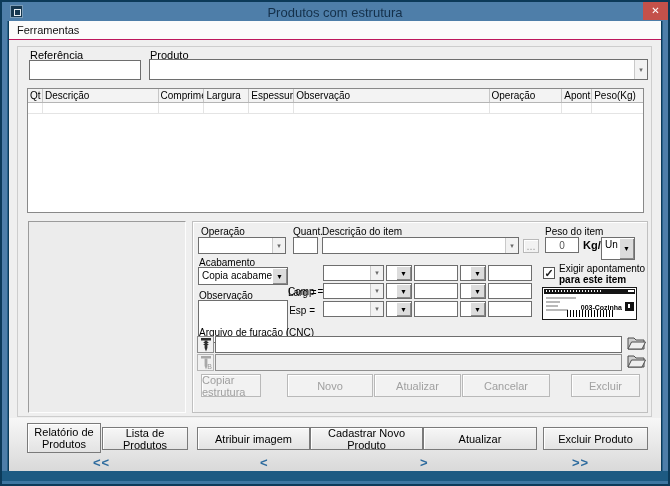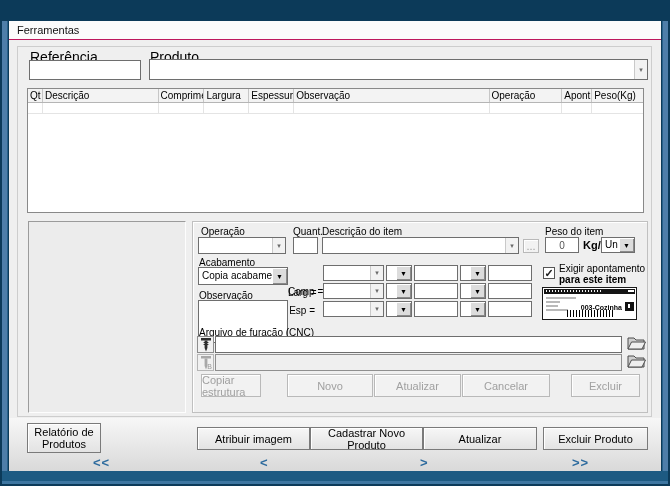--- a/index.html
+++ b/index.html
@@ -16,21 +16,21 @@
   .edge-r { position: absolute; left: 662px; top: 21px; width: 6px; height: 452px; background: #4e7ea9; border-left: 1px solid #27618a; }
   .edge-b { position: absolute; left: 2px; top: 471px; width: 666px; height: 10px; background: #1d5a82; }
   .edge-b2 { position: absolute; left: 2px; top: 481px; width: 666px; height: 3px; background: #3e76a1; }
   .content-bg { position: absolute; left: 9px; top: 21px; width: 652px; height: 450px; background: #efefef; }
 
   .menubar { position: absolute; left: 9px; top: 21px; width: 652px; height: 19px; background: #fbfbfb; border-bottom: 1px solid #be185d; font-size: 11px; line-height: 19px; color: #111; }
   .menu-item { display: inline-block; padding: 0 8px; }
 
   .main-panel { position: absolute; left: 17px; top: 46px; width: 635px; height: 371px; background: #efefef; border: 1px solid #cdcdcd; }
 
-  .lbl { position: absolute; font-size: 14px; color: #000; white-space: nowrap; }
+  .lbl { position: absolute; font-size: 11px; color: #000; white-space: nowrap; }
   .lbl-s { position: absolute; font-size: 10px; color: #000; white-space: nowrap; }
 
   .sunken { background: #fff; border: 1px solid #6e6e6e; }
   .sunken-dis { background: #efefef; border: 1px solid #8f8f8f; }
   input.tbox, textarea.tbox { position: absolute; font-family: "Liberation Sans", sans-serif; font-size: 11px; padding: 1px 3px; outline: none; }
   textarea.tbox { resize: none; }
 
   .combo { position: absolute; display: flex; background: #fff; border: 1px solid #6e6e6e; }
   .combo .cfield { flex: 1; font-size: 10px; line-height: 14px; padding: 0 3px; overflow: hidden; white-space: nowrap; }
   .arrow-flat { width: 13px; background: #f2f2f2; border-left: 1px solid #c9c9c9; color: #6a6a6a; font-size: 7px; display: flex; align-items: center; justify-content: center; }
@@ -67,20 +67,25 @@
   .folder-btn { position: absolute; width: 21px; height: 19px; background: transparent; border: none; display: flex; align-items: center; justify-content: center; }
 
   .footer-strip { position: absolute; left: 9px; top: 418px; width: 652px; height: 53px; background: linear-gradient(#f7f7f7, #d9d9d9); }
   .nav { position: absolute; top: 455px; font-size: 13px; font-weight: bold; color: #2d6b9e; letter-spacing: 1px; cursor: default; }
 </style>
 </head>
 <body>
 
 <div class="window">
 
+  <div class="titlebar">
+    <div class="app-icon"></div>
+    <div class="title-text">Produtos com estrutura</div>
+    <div class="close-btn">✕</div>
+  </div>
   <div class="edge-l"></div>
   <div class="edge-r"></div>
   <div class="edge-b"></div>
   <div class="edge-b2"></div>
   <div class="content-bg"></div>
 
   <div class="menubar">
     <span class="menu-item">Ferramentas</span>
   </div>
 
@@ -136,21 +141,21 @@
     <div class="lbl-s" style="left:129px; top:4px;">Descrição do item</div>
     <div class="combo" style="left:129px; top:15px; width:197px; height:17px;">
       <div class="cfield"></div>
       <div class="arrow-flat">▾</div>
     </div>
     <div class="btn-dis" style="left:330px; top:17px; width:16px; height:14px;">...</div>
 
     <div class="lbl-s" style="left:352px; top:4px;">Peso do item</div>
     <input class="tbox sunken" style="left: 352px; top: 15px; width: 34px; height: 16px; text-align: center; color: rgb(85, 85, 85); font-size: 10px;" value="0">
     <div class="lbl-s" style="left:390px; top:17px; font-weight:bold; font-size:11px;">Kg/</div>
-    <div class="combo" style="left:408px; top:15px; width:34px; height:16px;">
+    <div class="combo" style="left:408px; top:15px; width:34px; height:23px;">
       <div class="cfield">Un</div>
       <div class="arrow-3d">▼</div>
     </div>
 
     <div class="lbl-s" style="left:6px; top:35px;">Acabamento</div>
     <div class="combo" style="left:5px; top:45px; width:90px; height:18px;">
       <div class="cfield" style="line-height:16px;">Copia acabamento</div>
       <div class="arrow-3d">▼</div>
     </div>
 
@@ -257,20 +262,21 @@
 
     <div class="btn-dis" style="left:8px;  top:152px; width:60px; height:23px;">Copiar estrutura</div>
     <div class="btn-dis" style="left:94px; top:152px; width:86px; height:23px;">Novo</div>
     <div class="btn-dis" style="left:181px; top:152px; width:87px; height:23px;">Atualizar</div>
     <div class="btn-dis" style="left:269px; top:152px; width:88px; height:23px;">Cancelar</div>
     <div class="btn-dis" style="left:378px; top:152px; width:69px; height:23px;">Excluir</div>
   </div>
 
   <div class="footer-strip"></div>
   <div class="btn" style="left:27px;  top:423px; width:74px;  height:30px; padding:0 2px;">Relatório de Produtos</div>
+  <div class="btn" style="left:102px; top:427px; width:86px;  height:23px;">Lista de Produtos</div>
   <div class="btn" style="left:197px; top:427px; width:113px; height:23px;">Atribuir imagem</div>
   <div class="btn" style="left:310px; top:427px; width:113px; height:23px;">Cadastrar Novo Produto</div>
   <div class="btn" style="left:423px; top:427px; width:114px; height:23px;">Atualizar</div>
   <div class="btn" style="left:543px; top:427px; width:105px; height:23px;">Excluir Produto</div>
 
   <div class="nav" style="left:93px;">&lt;&lt;</div>
   <div class="nav" style="left:260px;">&lt;</div>
   <div class="nav" style="left:420px;">&gt;</div>
   <div class="nav" style="left:572px;">&gt;&gt;</div>
 </div>

